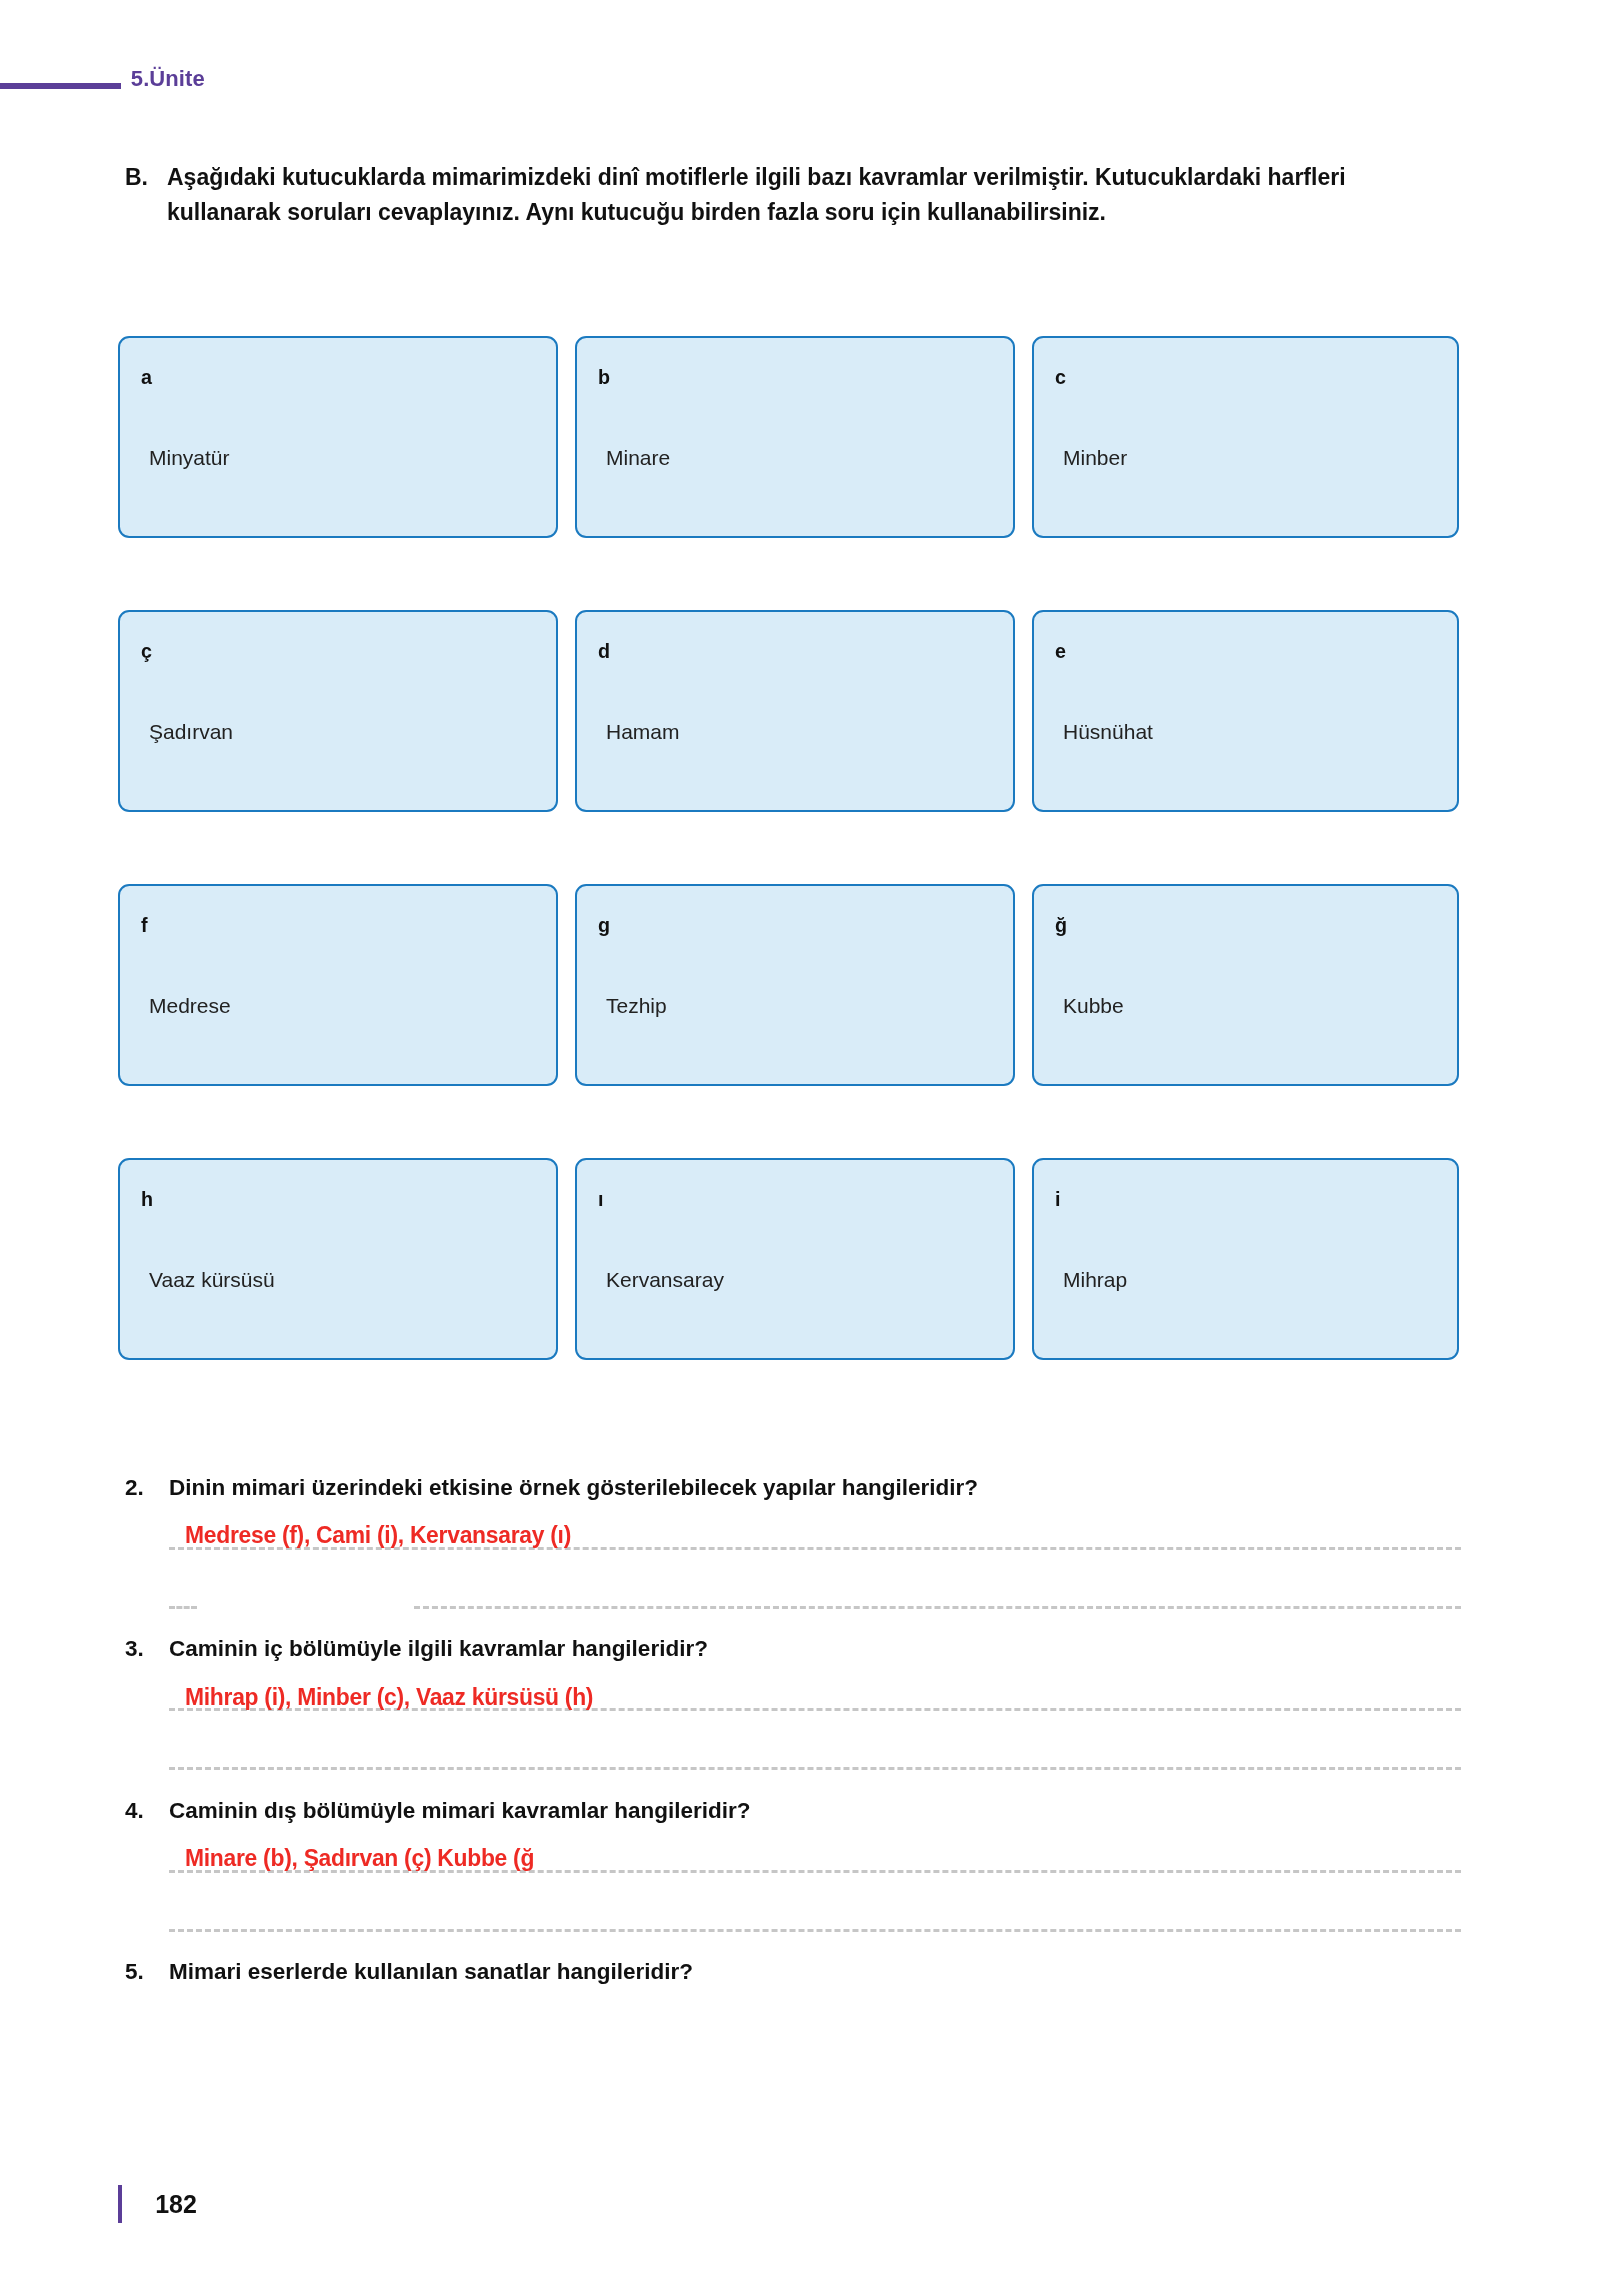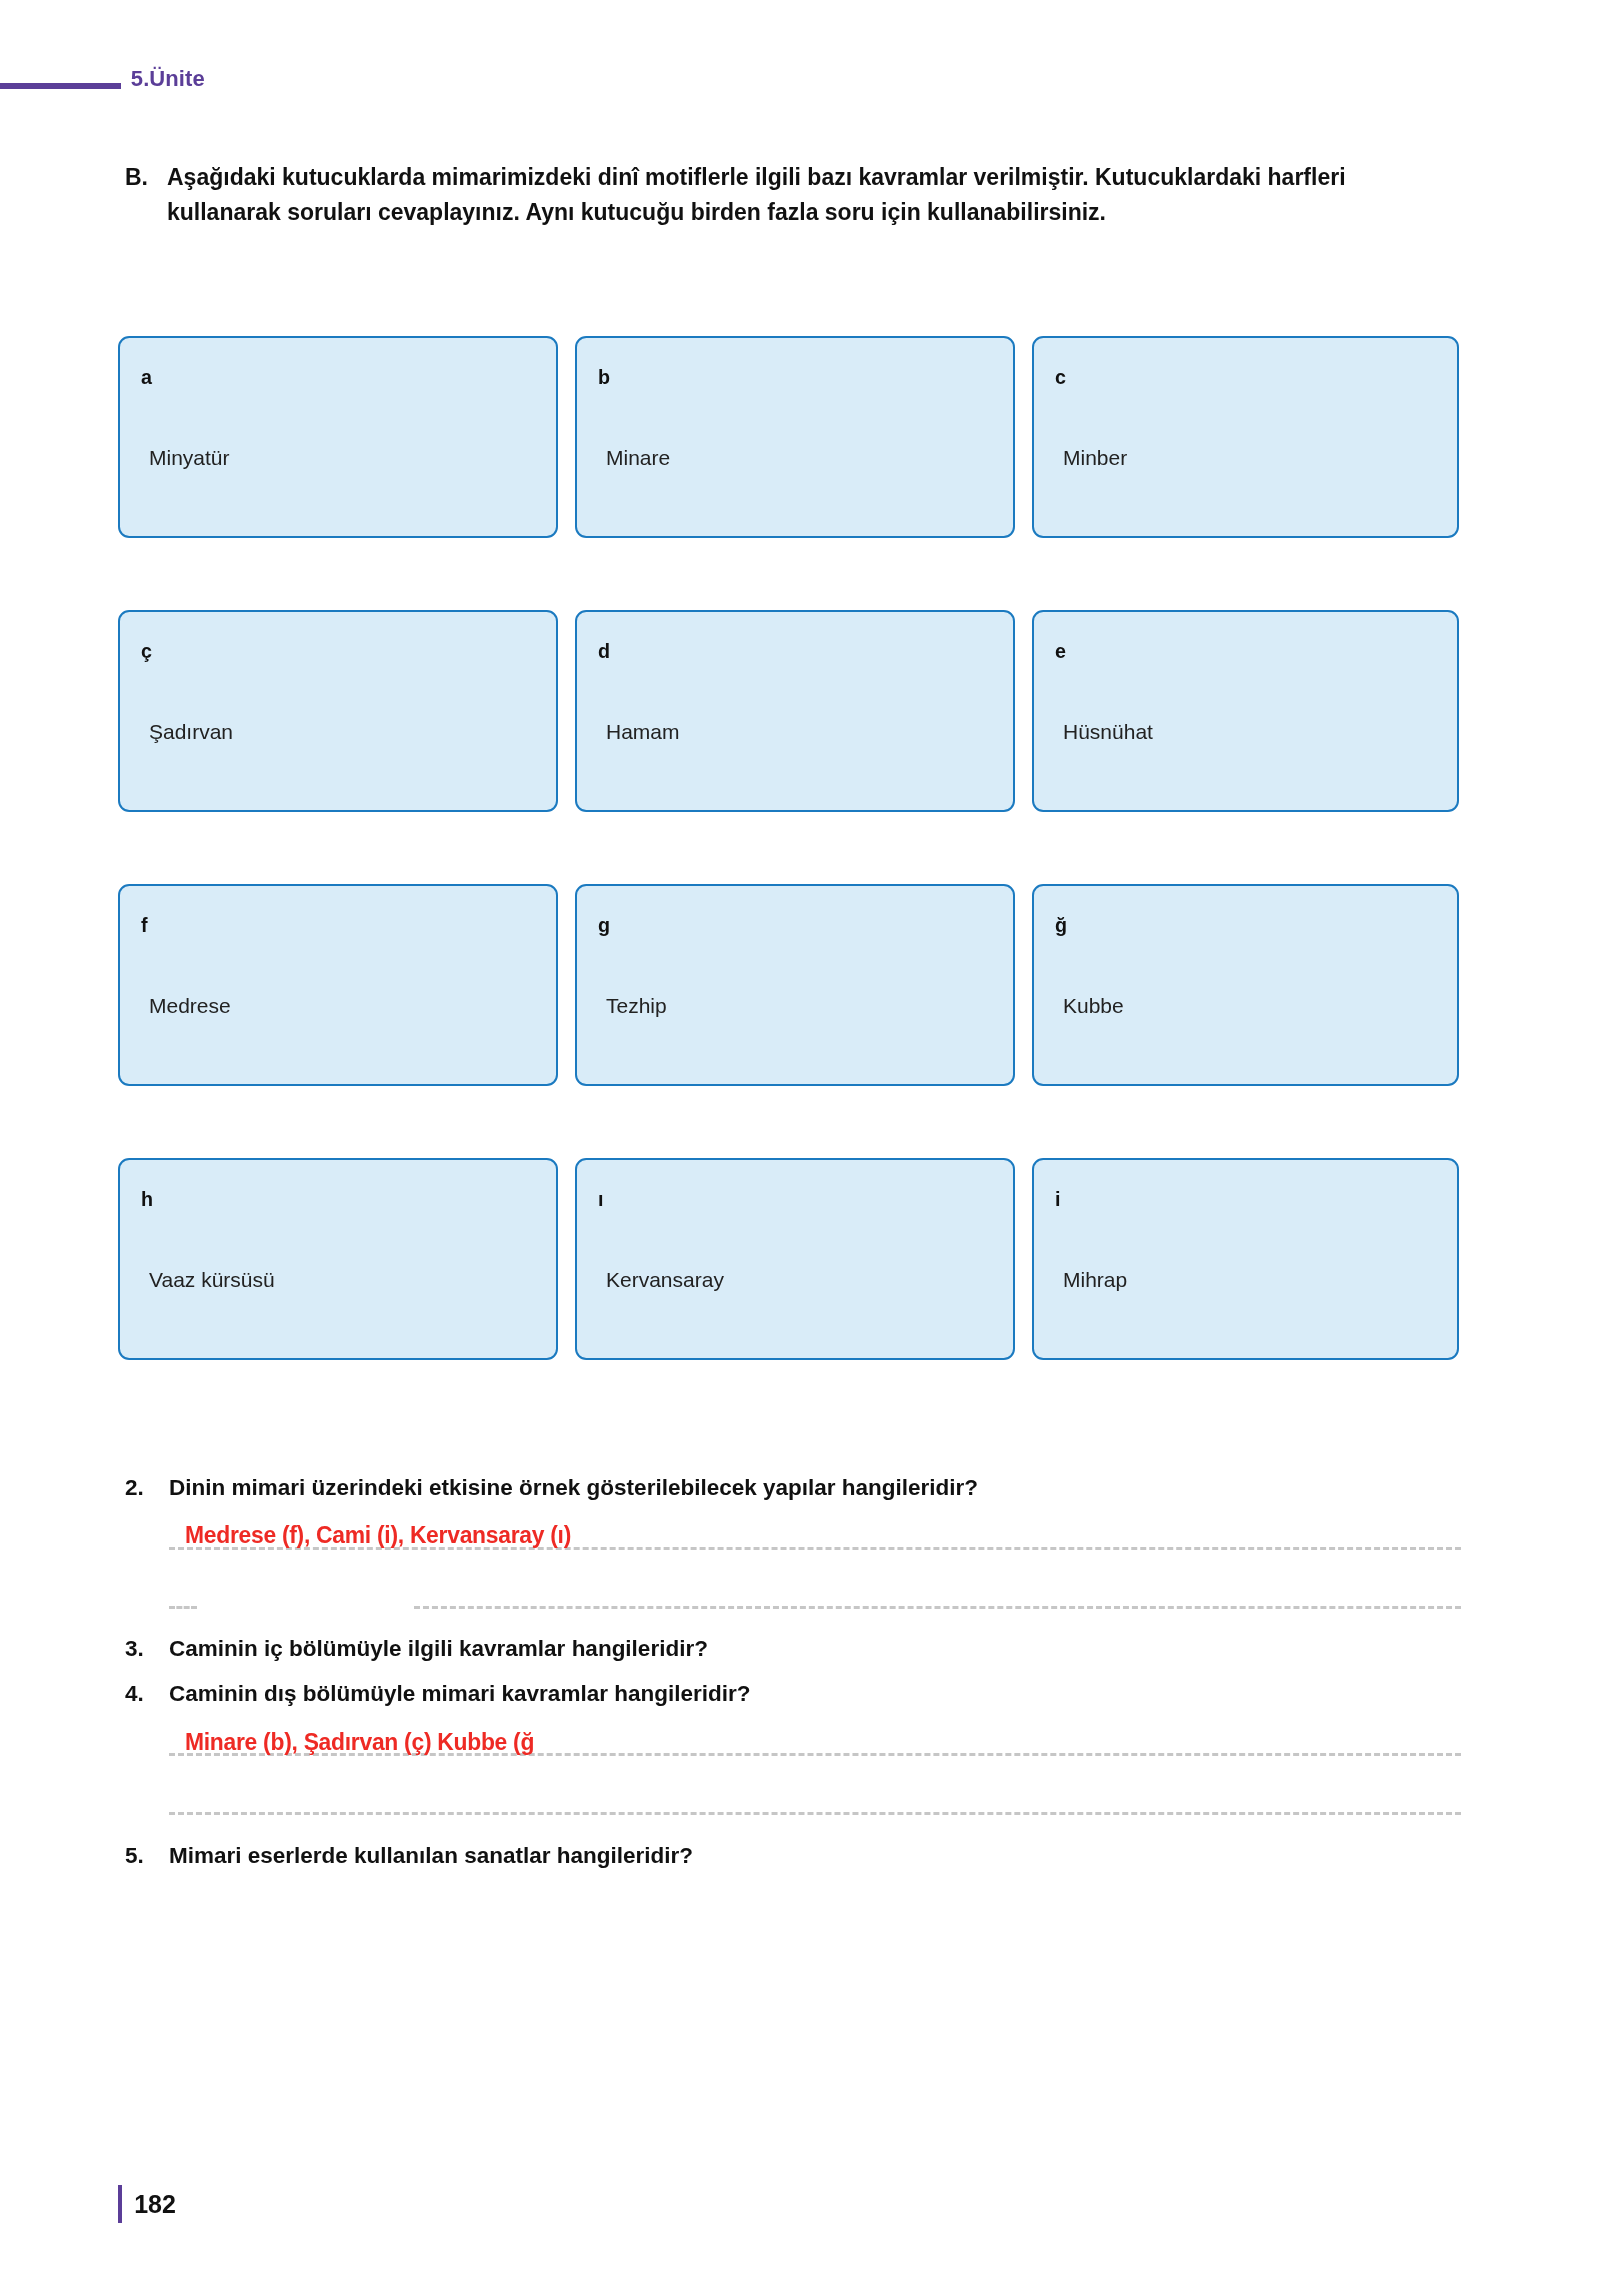--- a/index.html
+++ b/index.html
@@ -170,20 +170,21 @@
     transform-origin: left center;
   }
 
   
   .page-footer {
     position: absolute;
     left: 118px;
     top: 2185px;
     display: flex;
     align-items: center;
+    gap: 21px;
   }
   .footer-rule {
     width: 3.5px;
     height: 38px;
     background: #5b3e98;
     margin-right: 12.7px;
   }
   .footer-number {
     font-size: 25px;
     font-weight: 700;
@@ -281,20 +282,25 @@
       <div class="dash-line line-2 broken-rest"></div>
       <div class="answer-text">Medrese (f), Cami (i), Kervansaray (ı)</div>
     </div>
   </div>
 
   <div class="question-block">
     <div class="q-head">
       <span class="q-num">3.</span>
       <span class="q-text">Caminin iç bölümüyle ilgili kavramlar hangileridir?</span>
     </div>
+    <div class="answer-area">
+      <div class="dash-line line-1"></div>
+      <div class="dash-line line-2"></div>
+      <div class="answer-text">Mihrap (i), Minber (c), Vaaz kürsüsü (h)</div>
+    </div>
   </div>
 
   <div class="question-block">
     <div class="q-head">
       <span class="q-num">4.</span>
       <span class="q-text">Caminin dış bölümüyle mimari kavramlar hangileridir?</span>
     </div>
     <div class="answer-area">
       <div class="dash-line line-1"></div>
       <div class="dash-line line-2"></div>

